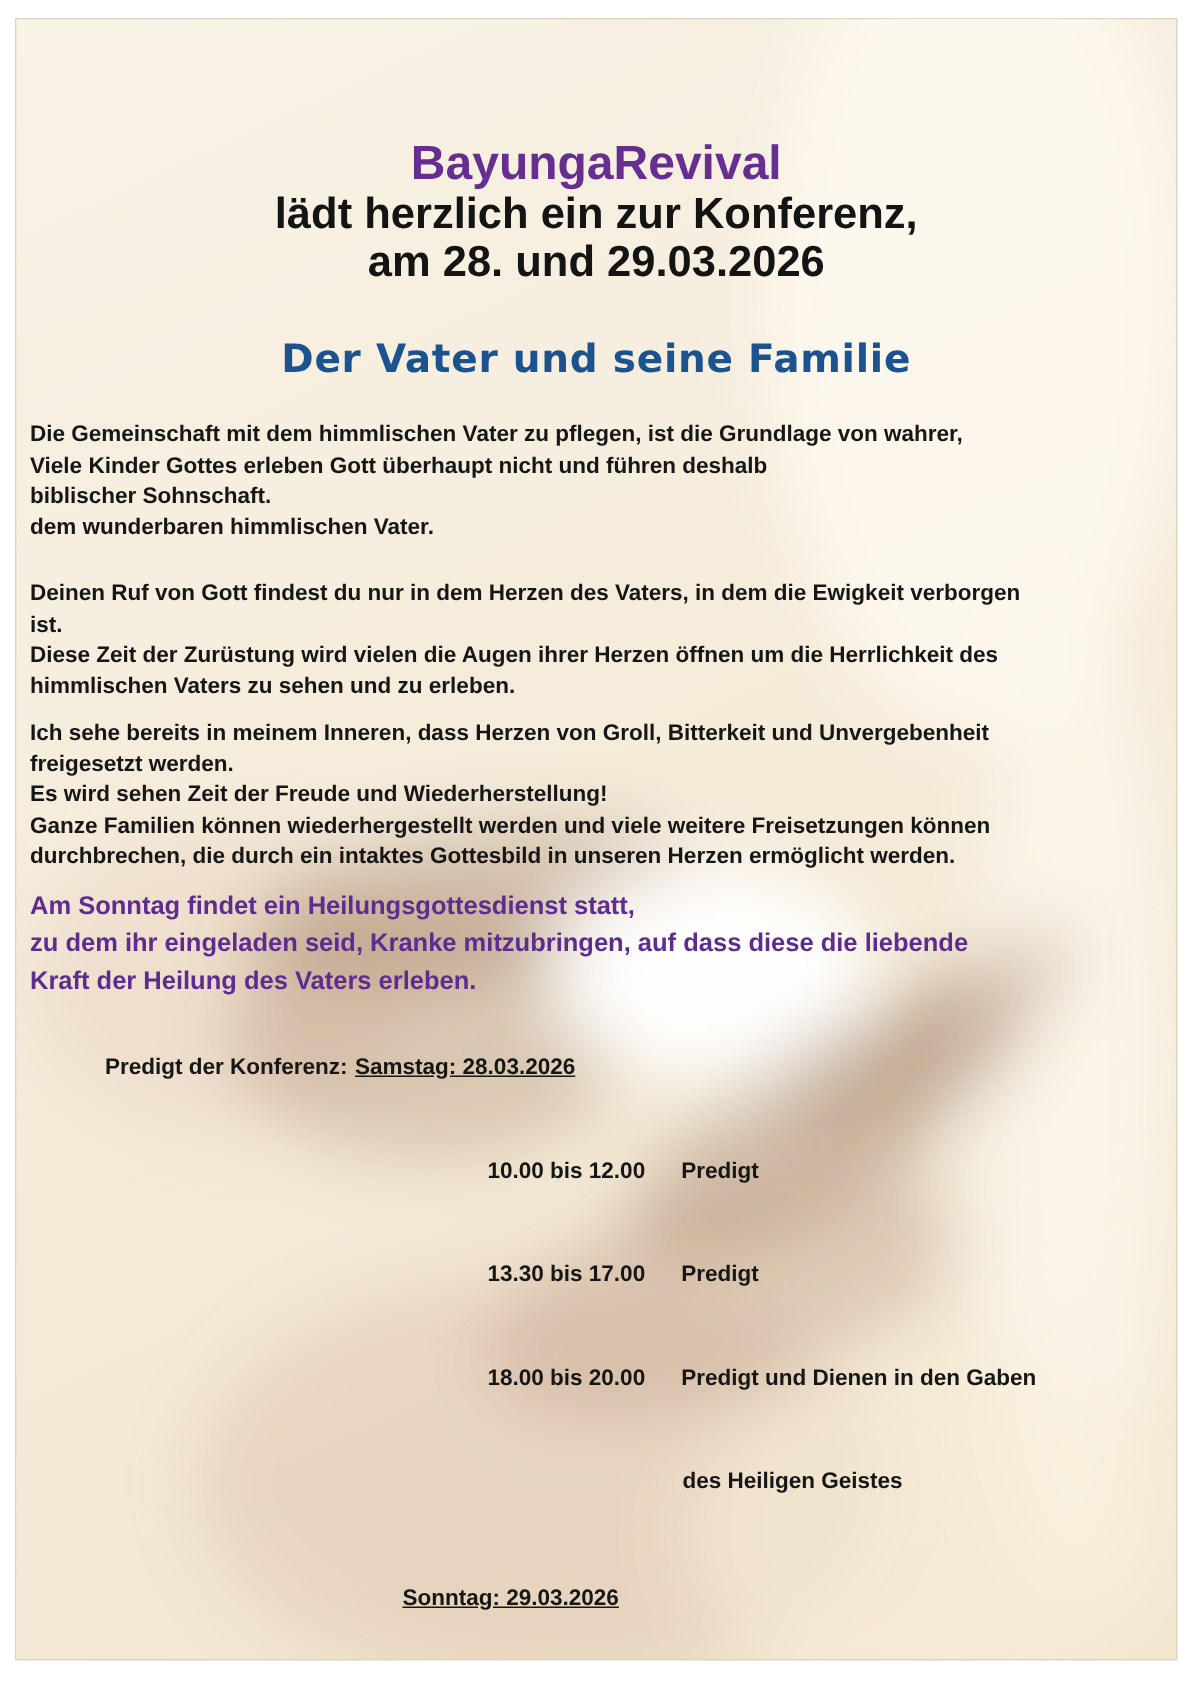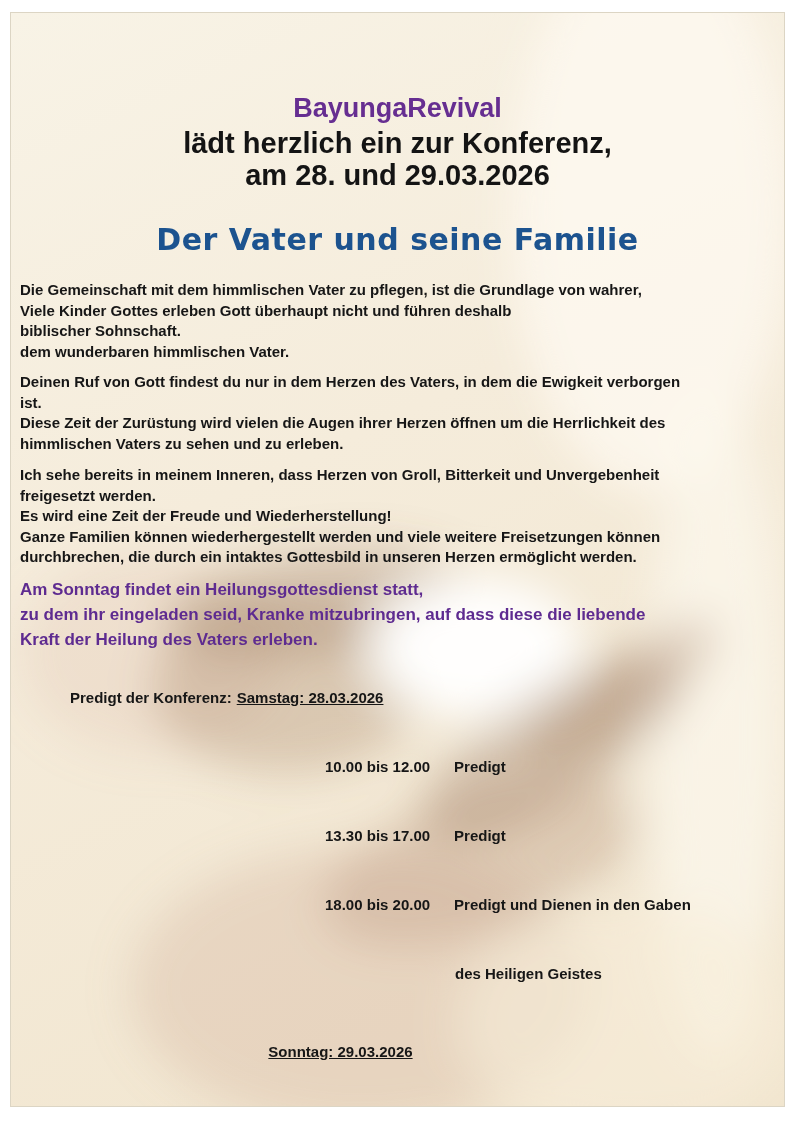--- a/index.html
+++ b/index.html
@@ -9,33 +9,33 @@
   }
   .flyer {
     position:absolute; left:10px; top:12px; width:773px; height:1093px;
     background:linear-gradient(155deg, #f8f3e6 0%, #f5ecdb 40%, #f1e5ce 100%);
     border:1px solid #dcd5c4; overflow:hidden;
   }
   .bg-art { position:absolute; left:0; top:0; width:100%; height:100%; }
   .content { position:absolute; left:0; top:0; width:100%; height:100%; }
 
   .header { margin-top:76px; text-align:center; }
-  .org    { font-size:27px; line-height:38px; color:#662e91; }
+  .org    { font-size:32px; line-height:38px; color:#662e91; }
   .invite { font-size:29px; line-height:32px; color:#141414; }
 
   .title  {
     margin-top:28px; text-align:center; font-family:"DejaVu Sans", sans-serif;
-    font-size:30px; line-height:42px; letter-spacing:0.5px; color:#1c538f;
+    font-size:26px; line-height:42px; letter-spacing:0.5px; color:#1c538f;
   }
 
   .body-col { padding-left:9px; color:#161616; }
   .line  { font-size:15px; line-height:20.5px; white-space:pre; }
 
   .p1 { margin-top:19px; }
-  .p2 { margin-top:10px; }
+  .p2 { margin-top:24px; }
   .p3 { margin-top:11px; }
 
   .highlight { margin-top:9px; color:#5e2b90; }
   .highlight .hline { font-size:17px; line-height:25px; white-space:pre; }
 
   .sched { margin-top:11px; }
   .sched .line { line-height:23px; }
   .u  { text-decoration:underline;margin-top:40px; }
   .gap { display:inline-block; width:5px; }
   .t-col  { padding-left:255px; }
@@ -94,21 +94,21 @@
         <div class="p2">
           <div class="line">Deinen Ruf von Gott findest du nur in dem Herzen des Vaters, in dem die Ewigkeit verborgen</div>
           <div class="line">ist.</div>
           <div class="line">Diese Zeit der Zurüstung wird vielen die Augen ihrer Herzen öffnen um die Herrlichkeit des</div>
           <div class="line">himmlischen Vaters zu sehen und zu erleben.</div>
         </div>
 
         <div class="p3">
           <div class="line">Ich sehe bereits in meinem Inneren, dass Herzen von Groll, Bitterkeit und Unvergebenheit</div>
           <div class="line">freigesetzt werden.</div>
-          <div class="line">Es wird eine Zeit der Freude und Wiederherstellung!</div>
+          <div class="line">Es wird sehen Zeit der Freude und Wiederherstellung!</div>
           <div class="line">Ganze Familien können wiederhergestellt werden und viele weitere Freisetzungen können</div>
           <div class="line">durchbrechen, die durch ein intaktes Gottesbild in unseren Herzen ermöglicht werden.</div>
         </div>
 
         <div class="highlight">
           <div class="hline">Am Sonntag findet ein Heilungsgottesdienst statt,</div>
           <div class="hline">zu dem ihr eingeladen seid, Kranke mitzubringen, auf dass diese die liebende</div>
           <div class="hline">Kraft der Heilung des Vaters erleben.</div>
         </div>
 

